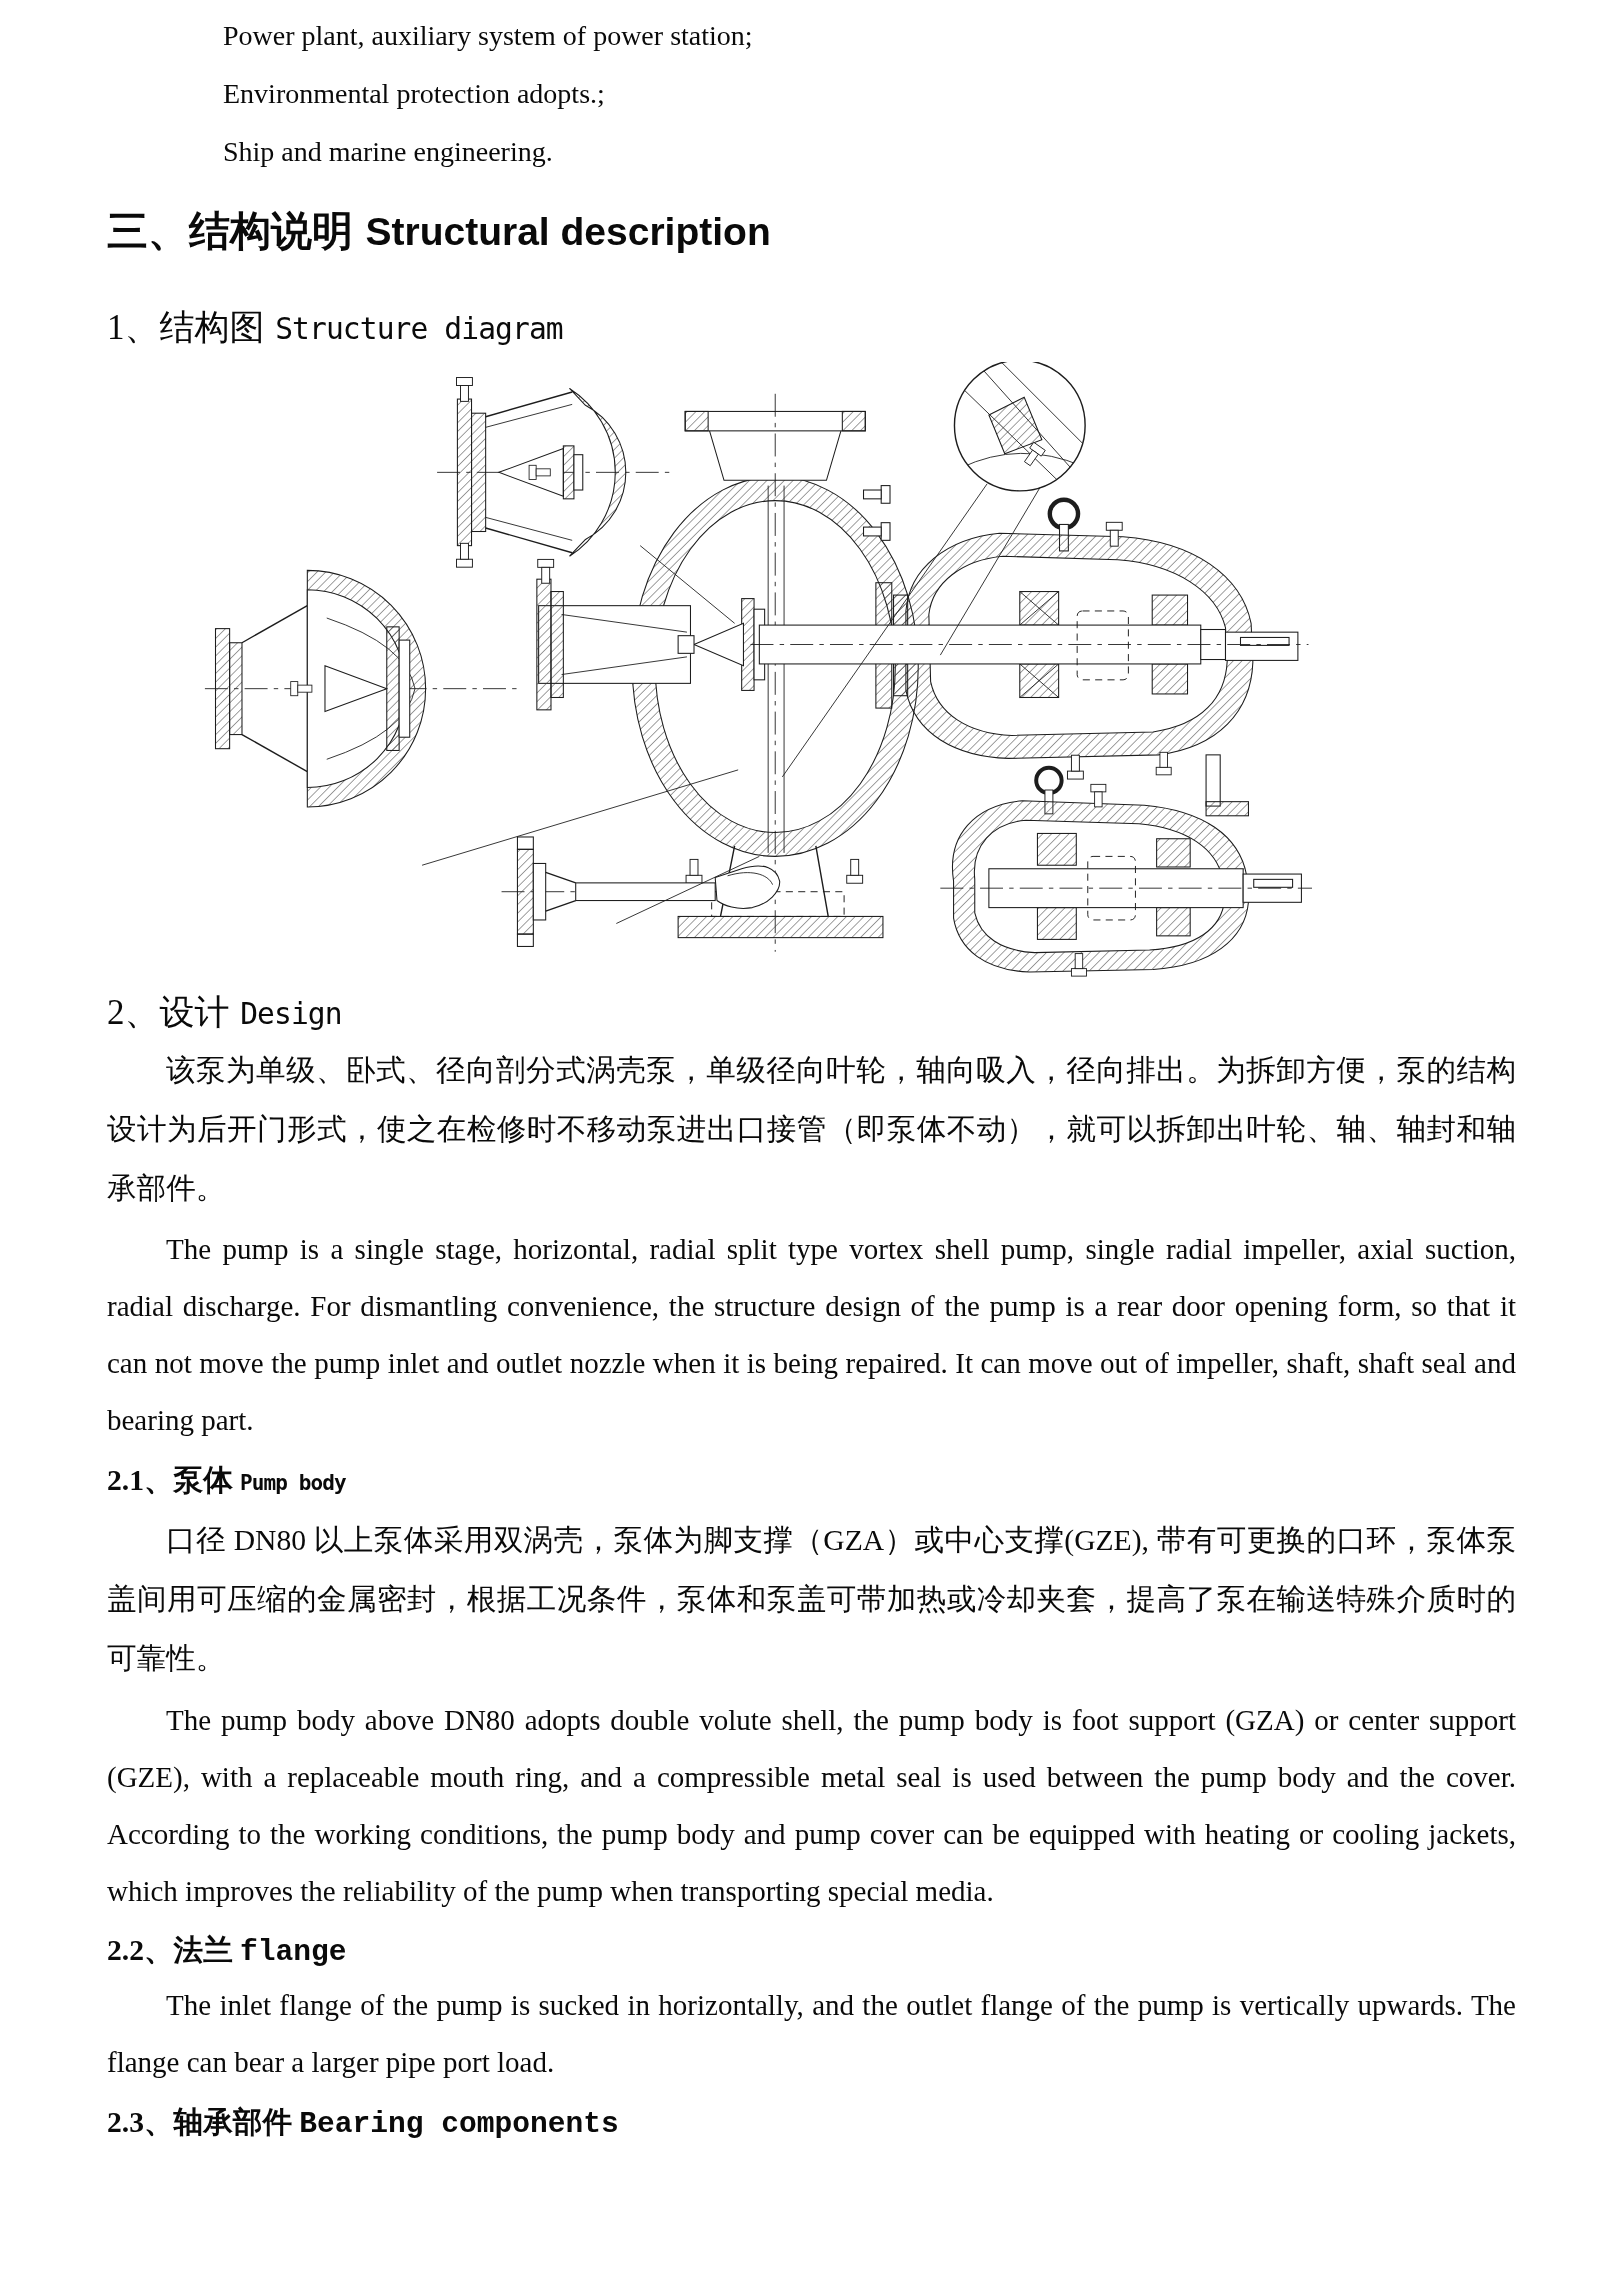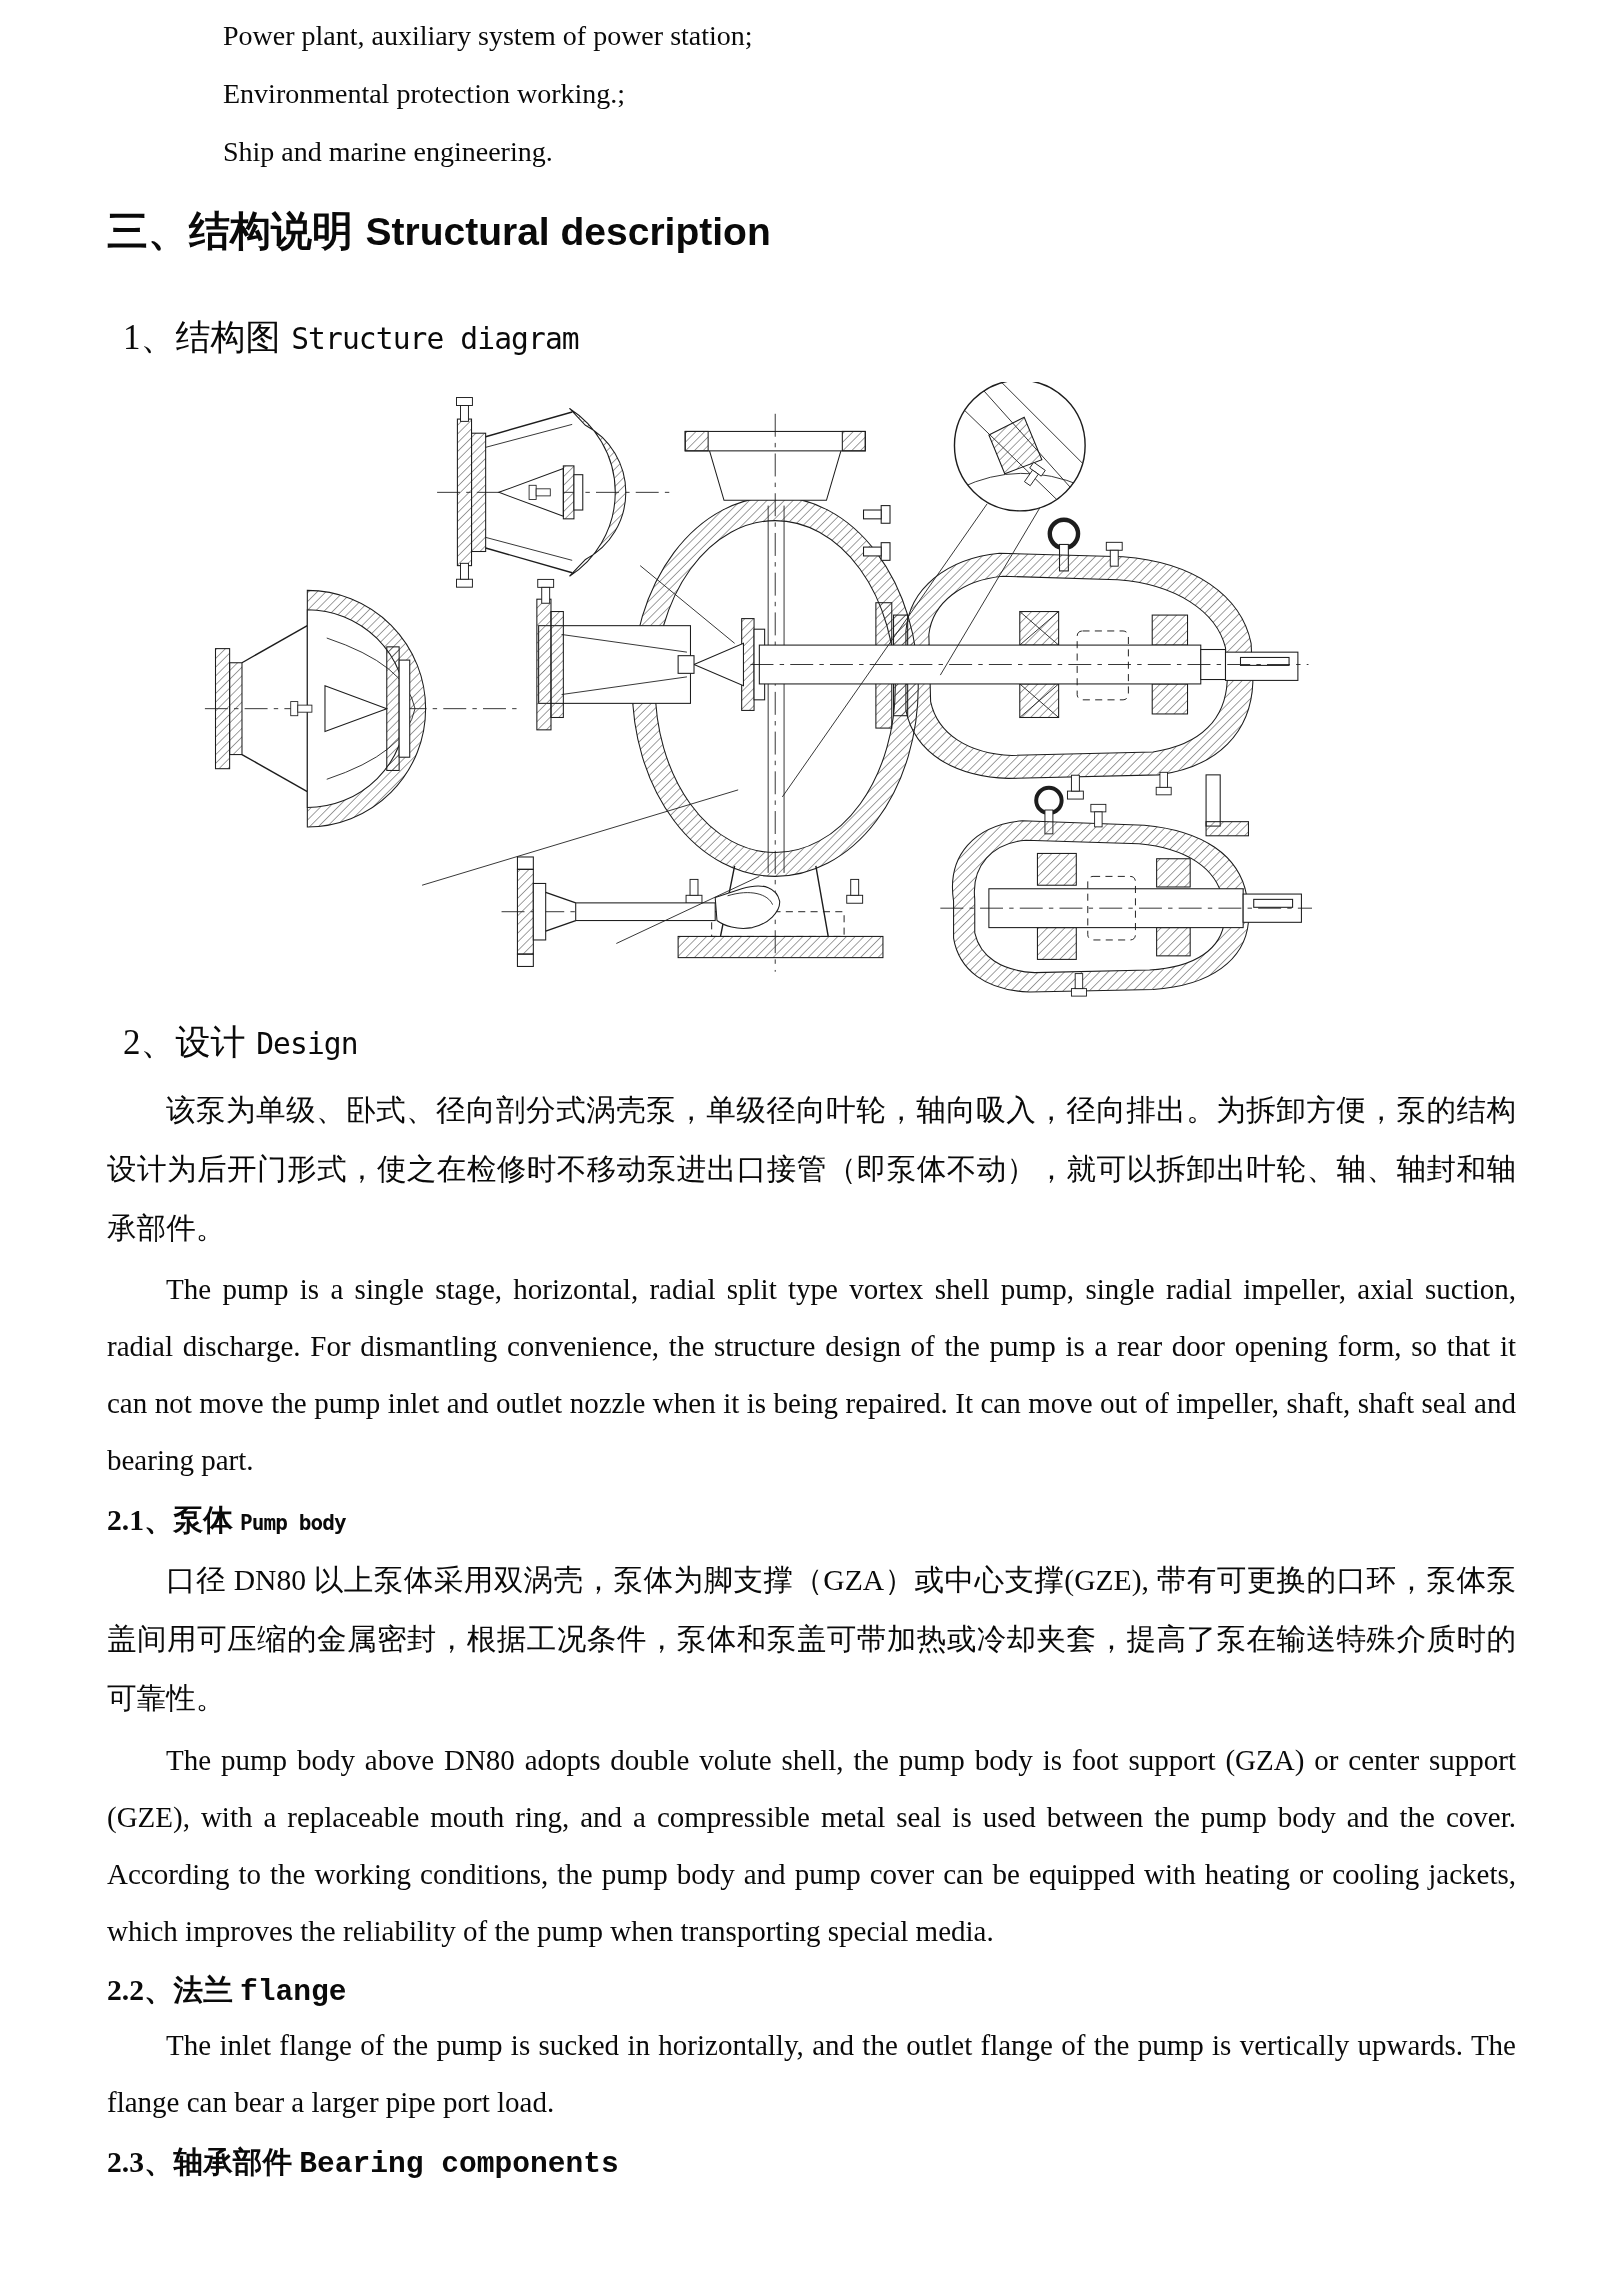--- a/index.html
+++ b/index.html
@@ -6,21 +6,21 @@
   body{
     width:1620px;height:2291px;overflow:hidden;background:#ffffff;color:#0a0a0a;
     font-family:"Liberation Serif",serif;
   }
   .page{box-sizing:border-box;width:1620px;height:1901px;padding:7.2px 104px 0 107px;}
   .intro{margin:0 0 0 116px;font-size:28px;line-height:58px;}
   .intro div{white-space:nowrap;}
   .h1{margin:21.5px 0 0 0;font-size:41px;line-height:56px;font-weight:bold;white-space:nowrap;}
   .h1 .zh{font-family:Liberation Mono, monospace;}
   .h1 .en{font-family:"Liberation Sans",sans-serif;font-size:39px;margin-left:12.5px;margin-top:36px;}
-  .sec{margin:47px 0 0 16px;font-size:35px;line-height:57px;font-weight:normal;white-space:nowrap;}
+  .sec{margin:47px 0 0 0;font-size:35px;line-height:37px;font-weight:normal;white-space:nowrap;}
   .sec .en{font-family:"DejaVu Sans Mono",monospace;font-size:29.6px;letter-spacing:-0.9px;margin-left:10.7px;}
   .sec2{margin-top:12.5px;}
   .figure{margin:14.3px 0 0 79px;height:620px;}
   .para-zh{margin:7.2px 0 0 0;font-size:29.6px;line-height:59px;text-align:justify;text-indent:59px;}
   .para-en{margin:3.6px 0 0 0;font-size:29px;line-height:57px;text-align:justify;text-indent:59px;}
   .sub{margin:10.7px 0 0 0;font-size:29.6px;line-height:41px;font-weight:bold;white-space:nowrap;}
   .sub .mono{font-family:"DejaVu Sans Mono",monospace;font-size:21px;letter-spacing:-0.9px;margin-left:7.2px;}
   .sub .serif{font-family:Liberation Mono, monospace;margin-left:7.2px;}
   svg .ln{stroke:#1d1d1d;stroke-width:1.6;fill:none;}
   svg .tn{stroke:#1d1d1d;stroke-width:1;fill:none;}
@@ -29,21 +29,21 @@
   svg .hx{fill:url(#hx);stroke:#1d1d1d;stroke-width:1.2;}
   svg .wh{fill:#ffffff;stroke:#1d1d1d;stroke-width:1.2;}
 </style>
 </head>
 <body>
 
 <div class="page">
 
   <div class="intro">
     <div>Power plant, auxiliary system of power station;</div>
-    <div>Environmental protection working.;</div>
+    <div>Environmental protection adopts.;</div>
     <div>Ship and marine engineering.</div>
   </div>
 
   <div class="h1">
     <span class="zh">三、结构说明</span><span class="en">Structural description</span>
   </div>
 
   <div class="sec">
     <span class="zh">1、结构图</span><span class="en">Structure diagram</span>
   </div>

